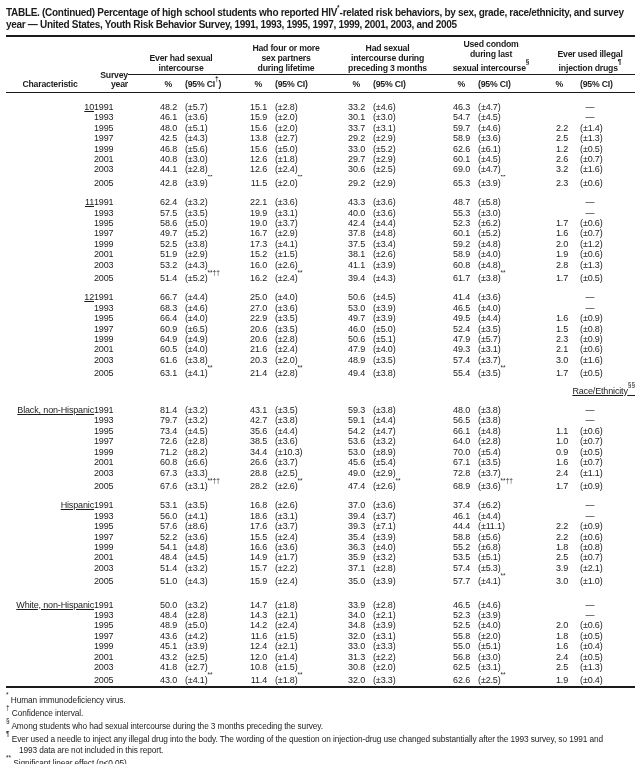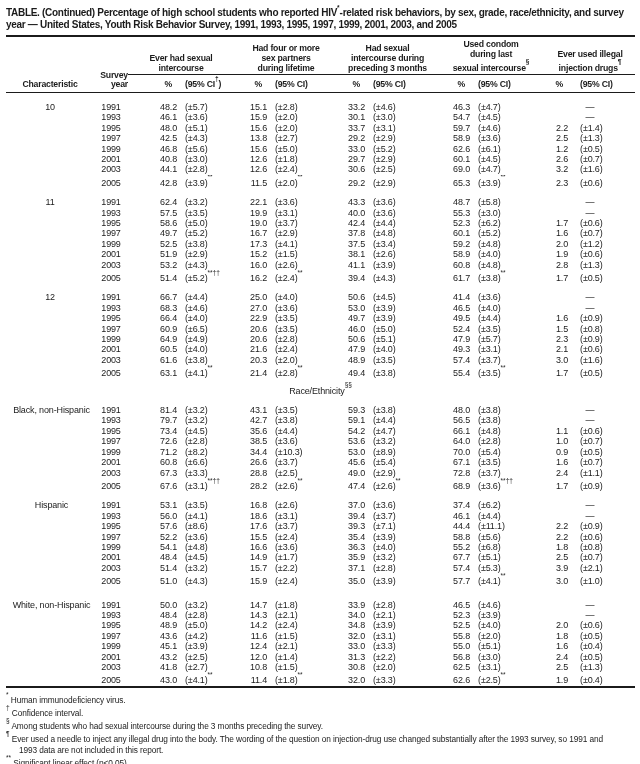--- a/index.html
+++ b/index.html
@@ -33,23 +33,23 @@
   th.group { text-align:center; white-space:pre-line; border-bottom:1px solid #1b1b1b; padding:3px 2px 1px; }
   tr.sub th { border-bottom:none; padding:1px 0 2px; }
   tr.sub th.pcth { text-align:right; padding-right:5px; }
   tr.sub th.cih  { text-align:left; padding-left:8px; }
   tr.sub th.cih.last { padding-left:12px; }
 
   td {
     font-size:9px; line-height:10.4px; letter-spacing:-0.15px;
     vertical-align:bottom; overflow:hidden; white-space:nowrap;
   }
-  td.char { text-align:center; }
+  td.char { text-align:right;text-decoration:underline; }
   td.char.indent { padding-left:3px; }
-  td.year { text-align:center; }
+  td.year { text-align:left; }
   td.pct  { text-align:right; }
   td.ci   { text-align:left; padding-left:8px; }
   td.ci.last { padding-left:12px; }
   td.dash { text-align:center; }
   td.section-header { padding-top:4px; font-size:9px; }
   tbody tr.first td { padding-top:9px; }
   tbody.gap-lg tr.first td { padding-top:13px; }
 
   sup { font-size:6.5px; position:relative; top:-2.3px; letter-spacing:0; }
 
@@ -638,21 +638,21 @@
         </tr>
         <tr>
           <td class="char indent"></td>
           <td class="year">2001</td>
           <td class="pct">48.4</td>
           <td class="ci">(±4.5)</td>
           <td class="pct">14.9</td>
           <td class="ci">(±1.7)</td>
           <td class="pct">35.9</td>
           <td class="ci">(±3.2)</td>
-          <td class="pct">67.7</td>
+          <td class="pct">53.5</td>
           <td class="ci">(±5.1)</td>
           <td class="pct">2.5</td>
           <td class="ci last">(±0.7)</td>
         </tr>
         <tr>
           <td class="char indent"></td>
           <td class="year">2003</td>
           <td class="pct">51.4</td>
           <td class="ci">(±3.2)</td>
           <td class="pct">15.7</td>

